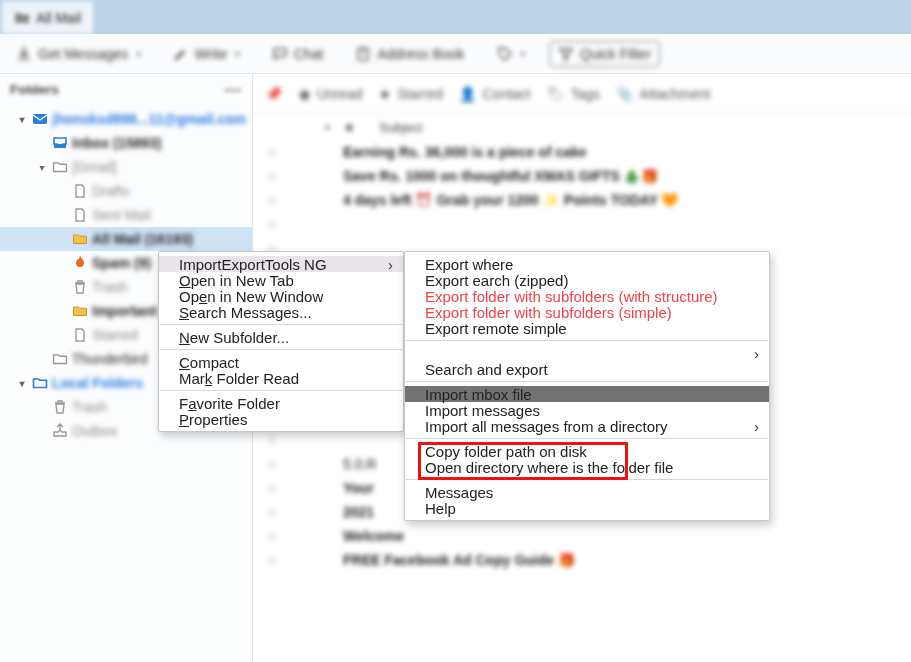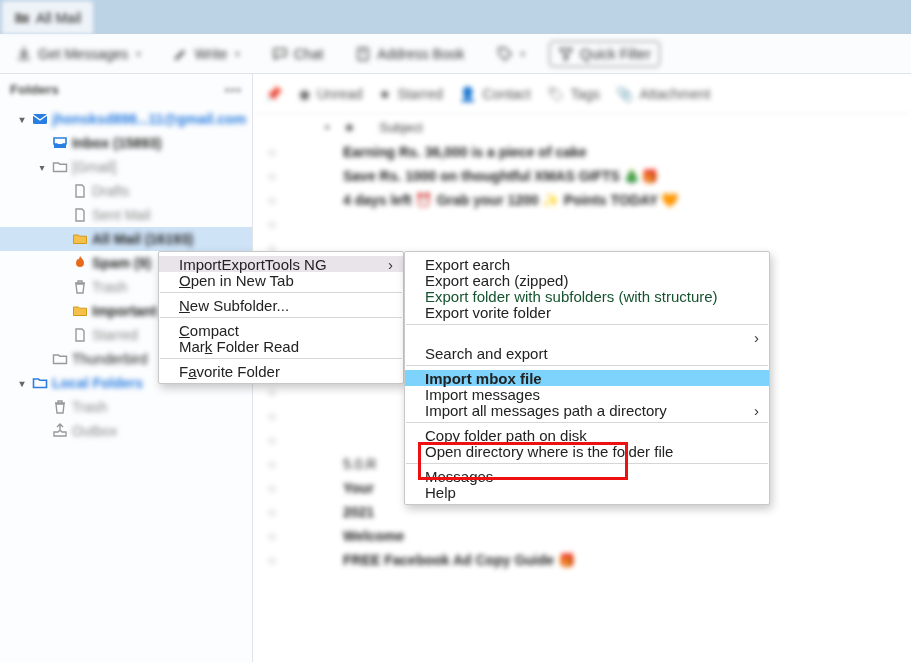--- a/index.html
+++ b/index.html
@@ -46,23 +46,23 @@
   .mrow { height: 24px; display:flex; align-items:center; gap: 12px; filter: blur(2.6px); }
   .mrow .mdot { width: 14px; text-align:center; color:#999; }
   .mrow .spacer40 { width: 40px; }
   .mrow .msubj { color:#222; }
   .mrow.bold .msubj { font-weight:700; }
 
   
   .menu { position: absolute; background: #fff; border: 1px solid #c8c8c8; border-radius: 2px; box-shadow: 2px 4px 10px rgba(0,0,0,0.22); padding: 4px 0; z-index: 50; }
   .mitem { height: 16px; display:flex; align-items:center; padding: 0 26px 0 20px; font-size: 15px; color: #222; white-space: nowrap; position: relative; }
   .mitem .mn { text-decoration: underline; text-decoration-color: currentColor; }
-  .mitem.disabled { color: #14532d; }
+  .mitem.disabled { color: #ef4444; }
   .mitem.highlight { background: #e8e4ea; }
-  .mitem.highlight2 { background: #7dd3fc; font-weight: bold; }
+  .mitem.highlight2 { background: #737373; }
   .mitem .subarrow { position:absolute; right:10px; font-size: 15px; color:#333; }
   .msep { height:1px; background:#d6d6d6; margin: 4px 1px; }
 
   .menu1 { left: 158px; top: 251px; width: 246px; }
   .menu2 { left: 404px; top: 251px; width: 366px; }
 
   .redbox { position: absolute; border: 3px solid #e11; pointer-events:none; }
   .redbox1 { left: 418px; top: 442px; width: 210px; height: 38px; z-index: 80; }
 
   svg { display:block; }
@@ -386,66 +386,78 @@
 </div>
 
 <div class="menu menu1" id="menu1">
     <div class="mitem highlight">
       <span>ImportExportTools NG</span>
       <span class="subarrow">›</span>
     </div>
     <div class="mitem">
       <span><span class="mn">O</span>pen in New Tab</span>
     </div>
+    <div class="mitem">
+      <span>Op<span class="mn">e</span>n in New Window</span>
+    </div>
+    <div class="mitem">
+      <span><span class="mn">S</span>earch Messages...</span>
+    </div>
     <div class="msep"></div>
     <div class="mitem">
       <span><span class="mn">N</span>ew Subfolder...</span>
     </div>
     <div class="msep"></div>
     <div class="mitem">
       <span><span class="mn">C</span>ompact</span>
     </div>
     <div class="mitem">
       <span>Mar<span class="mn">k</span> Folder Read</span>
     </div>
     <div class="msep"></div>
     <div class="mitem">
       <span>F<span class="mn">a</span>vorite Folder</span>
     </div>
+    <div class="mitem">
+      <span><span class="mn">P</span>roperties</span>
+    </div>
   </div>
 
 <div class="menu menu2" id="menu2">
     <div class="mitem">
-      <span>Export earch</span>
+      <span>Export where</span>
     </div>
     <div class="mitem">
       <span>Export earch (zipped)</span>
     </div>
     <div class="mitem disabled">
       <span>Export folder with subfolders (with structure)</span>
     </div>
-    <div class="mitem">
-      <span>Export vorite folder</span>
+    <div class="mitem disabled">
+      <span>Export folder with subfolders (simple)</span>
+    </div>
+    <div class="mitem">
+      <span>Export remote simple</span>
     </div>
     <div class="msep"></div>
     <div class="mitem">
       <span class="subarrow">›</span>
     </div>
     <div class="mitem">
       <span>Search and export</span>
     </div>
     <div class="msep"></div>
     <div class="mitem highlight2">
       <span>Import mbox file</span>
     </div>
     <div class="mitem">
       <span>Import messages</span>
     </div>
     <div class="mitem">
-      <span>Import all messages path a directory</span>
+      <span>Import all messages from a directory</span>
       <span class="subarrow">›</span>
     </div>
     <div class="msep"></div>
     <div class="mitem">
       <span>Copy folder path on disk</span>
     </div>
     <div class="mitem">
       <span>Open directory where is the folder file</span>
     </div>
     <div class="msep"></div>

